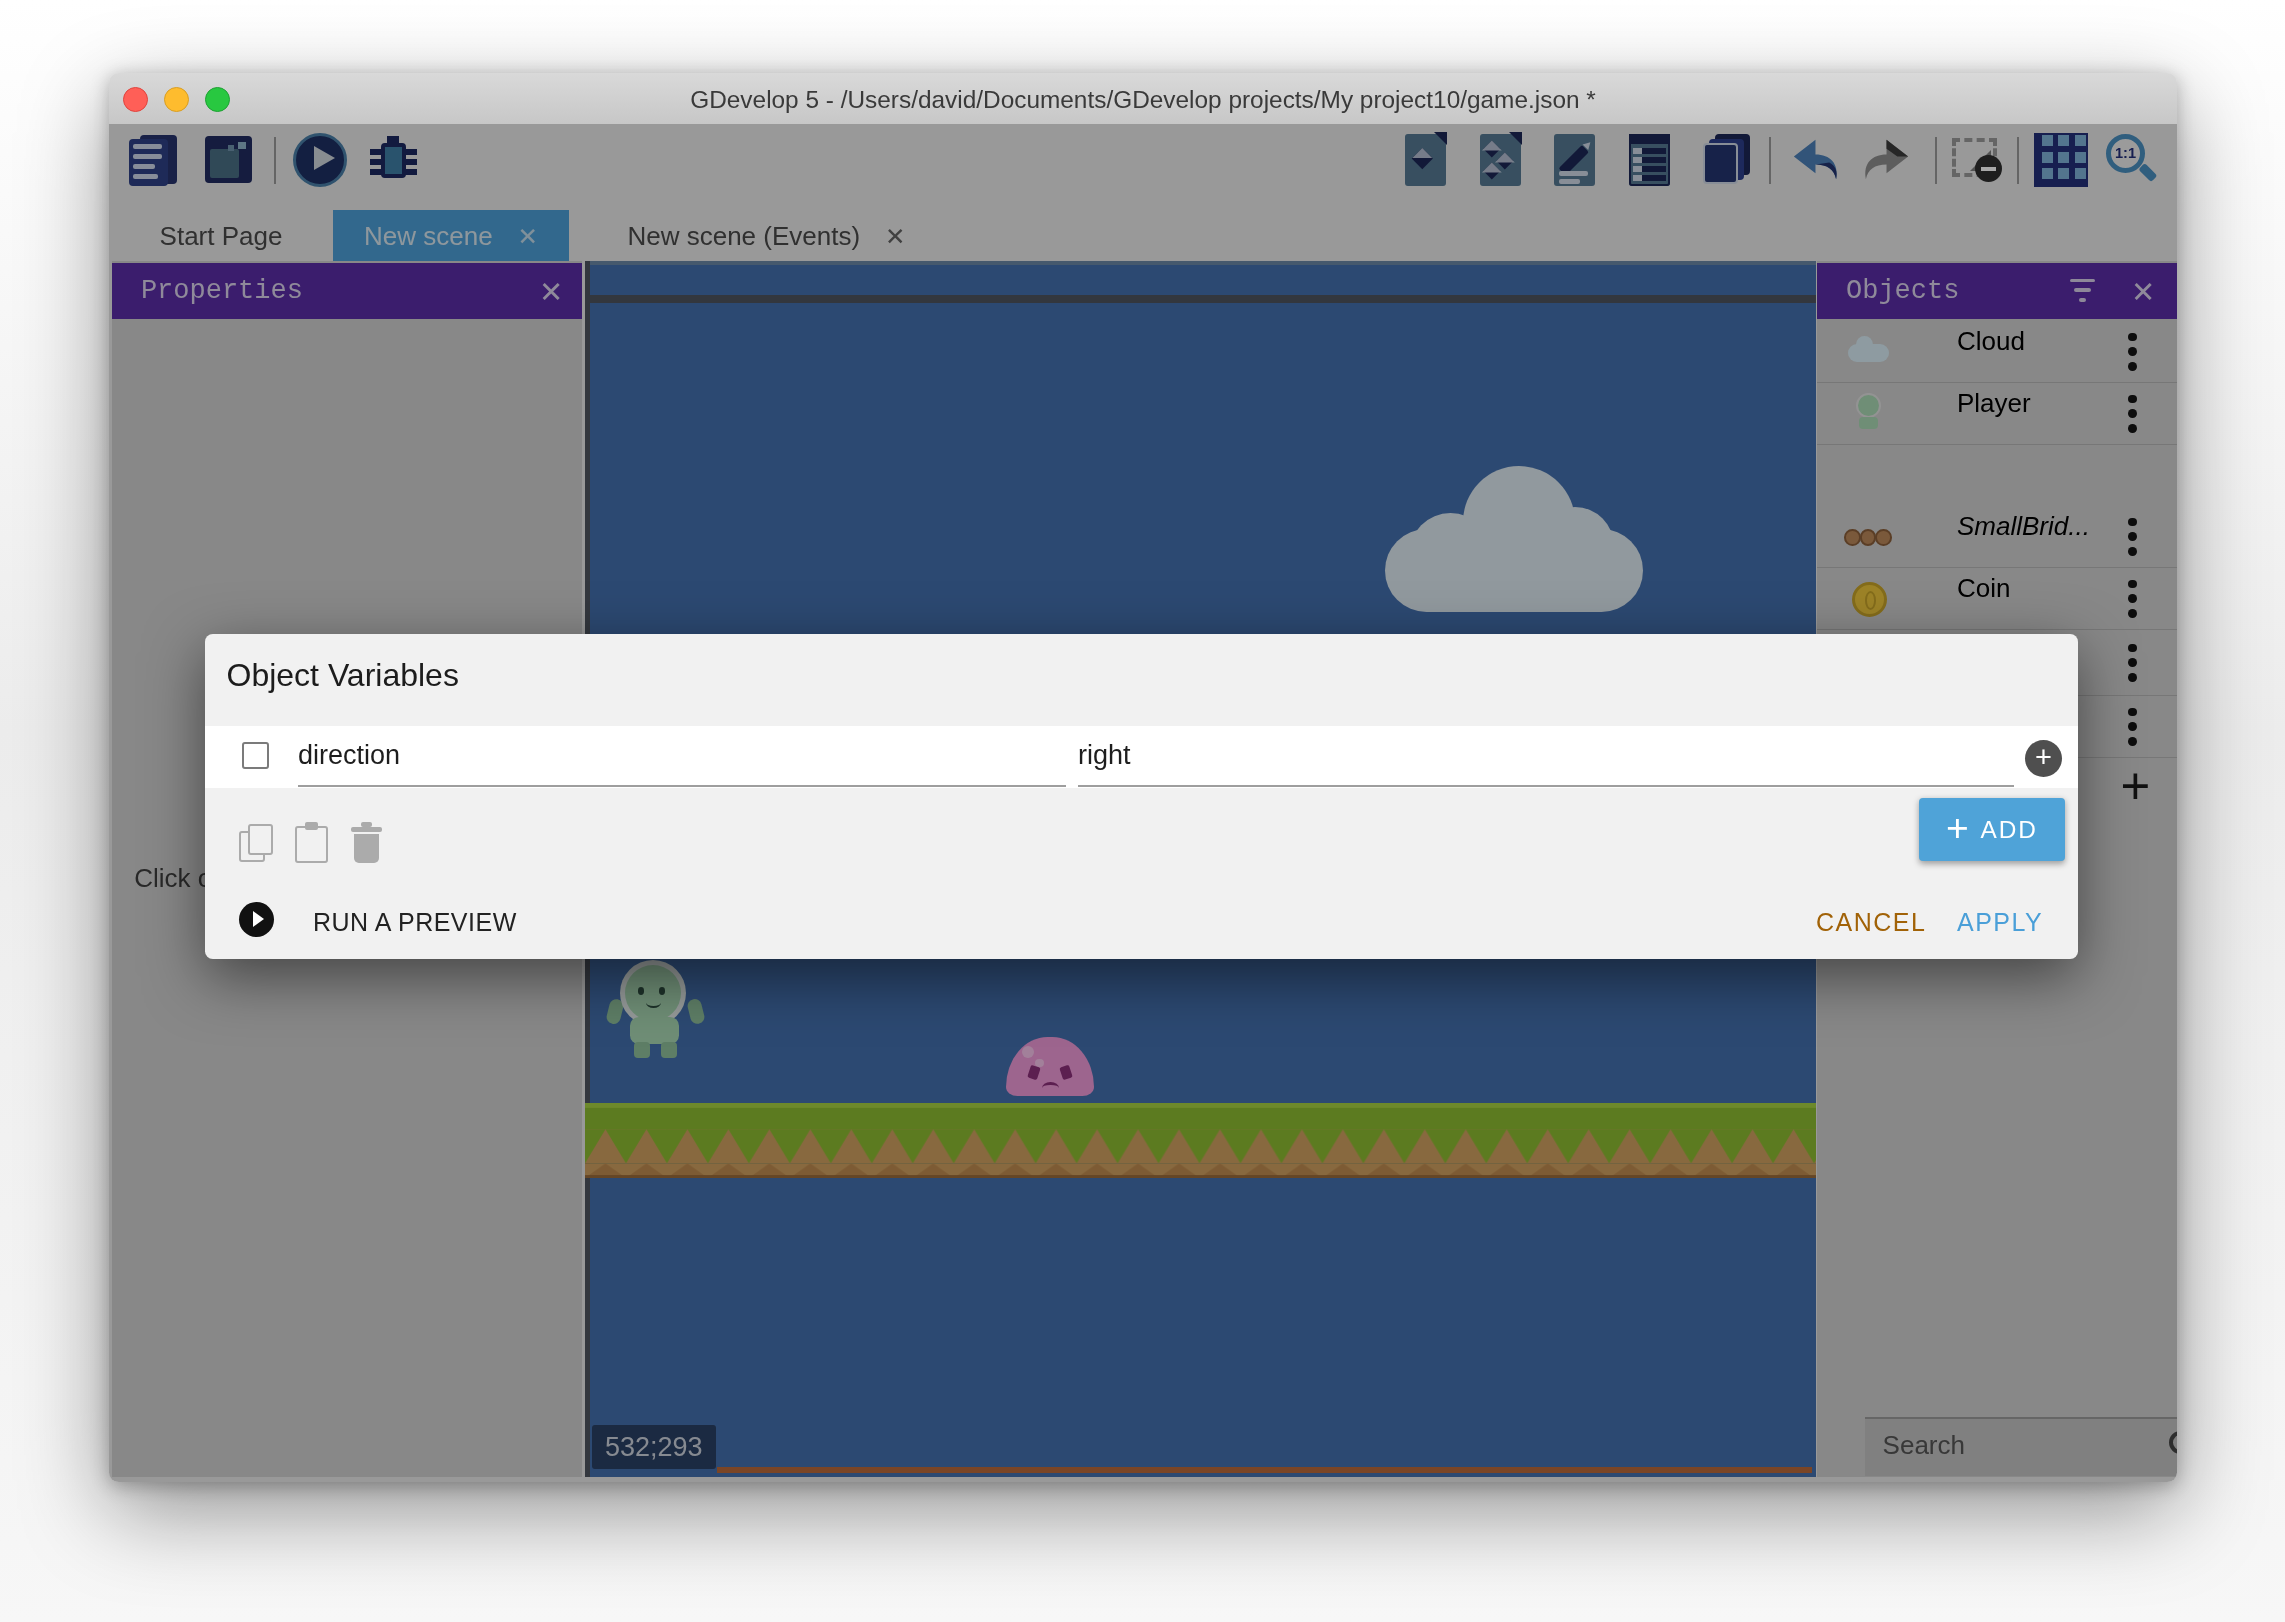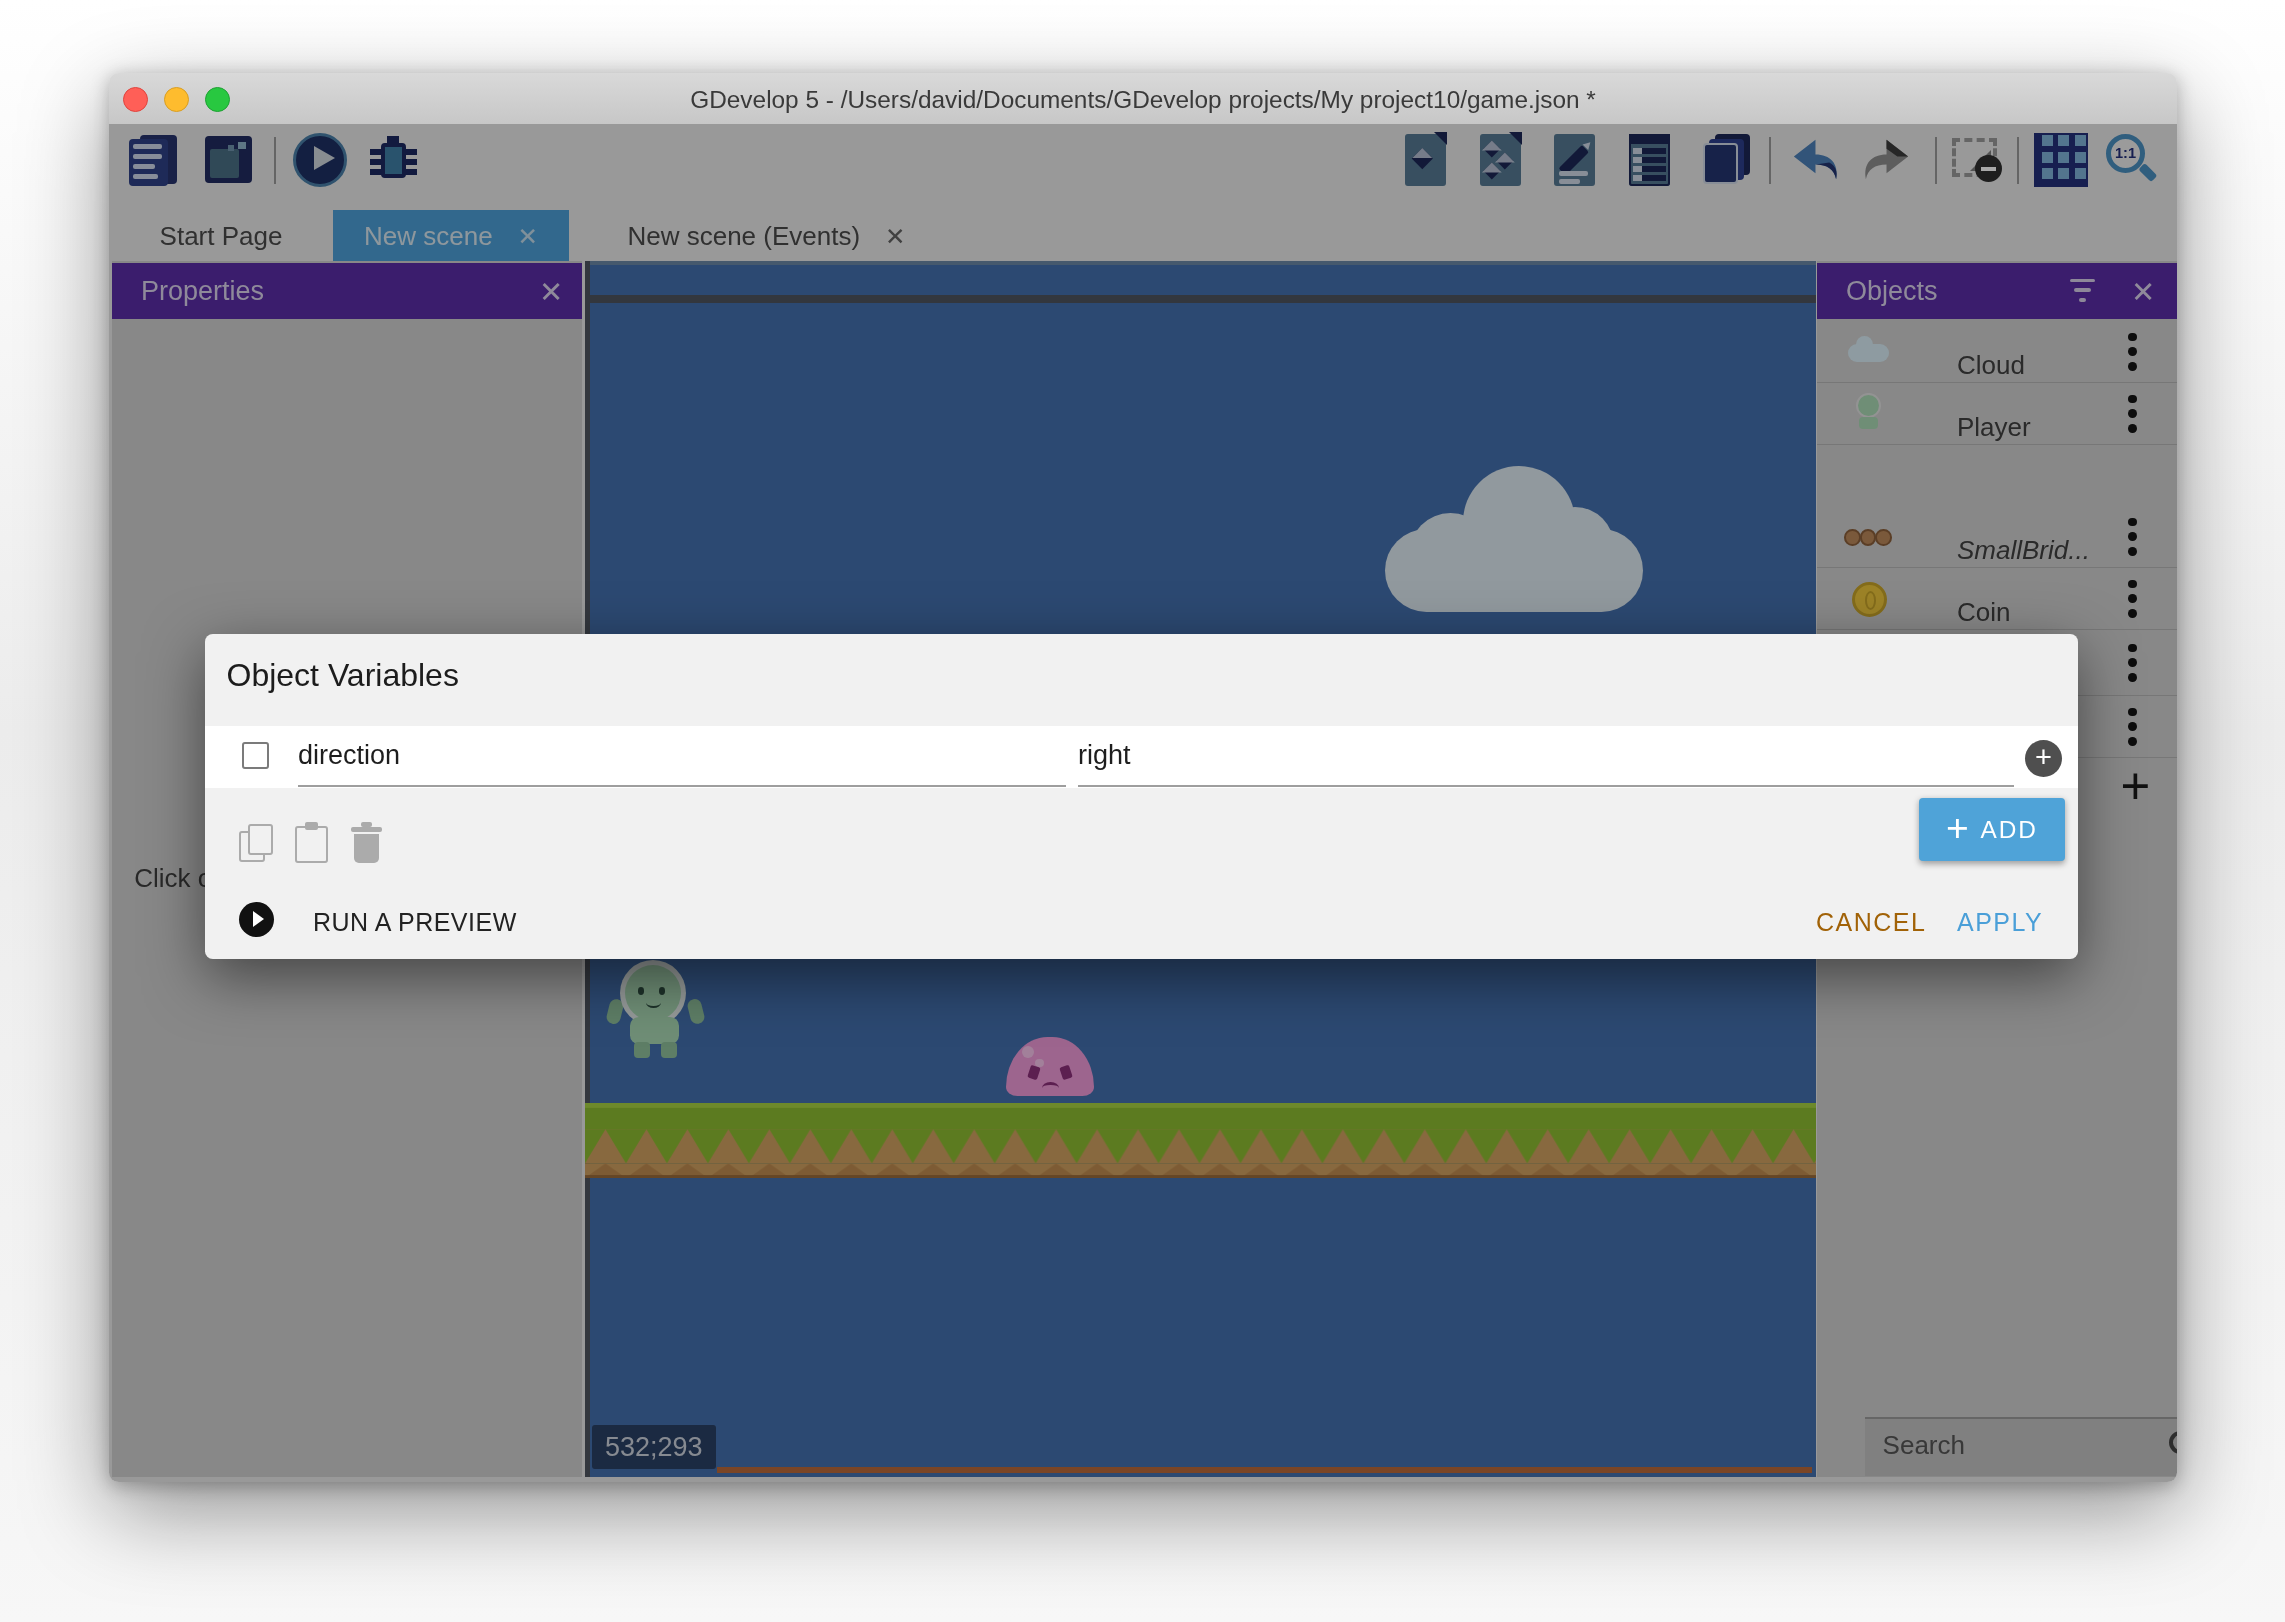--- a/index.html
+++ b/index.html
@@ -54,27 +54,27 @@
   .maskic .fold2{position:absolute;right:2px;bottom:2px;border-left:21.5px solid transparent;border-bottom:21.5px solid #7e7e7e;}
   .badge{position:absolute;left:25px;top:23.4px;width:27px;height:27px;background:#2e2e2e;border-radius:50%;}
   .badge i{position:absolute;left:5.9px;top:11.7px;width:15.6px;height:3.9px;background:#fff;}
   
   #tabbar{position:absolute;left:0;top:137px;width:100%;height:52px;background:#E8E8E8;display:flex;}
   .tab{height:100%;display:flex;align-items:center;justify-content:center;font-size:26px;color:#4a4a4a;gap:25px;margin-left:24px;}
   .tab.active{background:#4D9FD6;color:#d8e6ee;}
   .tab .x{font-size:24.4px;color:inherit;opacity:.85;}
   
   .panel-header{position:absolute;left:0;top:2px;width:100%;height:56px;background:#5A2CA6;color:#d9d2ea;}
-  .panel-title{position:absolute;left:29px;top:12.7px;font-size:27px;}
+  .panel-title{position:absolute;left:29px;top:12.7px;font-size:27px;font-family:Liberation Mono, monospace;}
   .ph-x{position:absolute;top:11.7px;font-size:29px;color:#d9d2ea;}
   #props{position:absolute;left:2.9px;top:188px;width:470px;height:1216px;background:#CFCFCF;}
   #props-hint{position:absolute;left:22.4px;top:602px;font-size:26px;color:#3f3f3f;white-space:nowrap;}
   #objects{position:absolute;left:1708px;top:188px;width:360px;height:1216px;background:#CFCFCF;}
   .orow{position:absolute;left:0;width:100%;height:61px;border-bottom:1px solid #b5b5b5;}
-  .orow .lbl{position:absolute;left:140px;top:29px;font-size:26px;color:#404040;}
+  .orow .lbl{position:absolute;left:140px;top:5px;font-size:26px;color:#000000;}
   .kebab{position:absolute;left:310px;top:11.7px;width:11.7px;height:39px;display:flex;flex-direction:column;gap:5.9px;align-items:center;}
   .kebab i{width:8.8px;height:8.8px;border-radius:50%;background:#151515;}
   .oicon{position:absolute;left:27px;top:7.8px;width:49px;height:47px;}
   #obj-search{position:absolute;left:0;top:1156px;width:360px;height:59px;background:#C2C2C2;border-top:2px solid #9b9b9b;box-sizing:border-box;margin-left:48px;}
   #obj-search input{position:absolute;left:15.6px;top:9.8px;width:273px;background:transparent;border:none;outline:none;font-size:26px;color:#333;font-family:"Liberation Sans",sans-serif;}
   #obj-search input::placeholder{color:#555;}
   .search-glass{position:absolute;right:33px;top:11.7px;width:23.4px;height:23.4px;border:4.9px solid #474747;border-radius:50%;box-sizing:border-box;}
   .search-glass:after{content:"";position:absolute;left:15.6px;top:16.6px;width:13.7px;height:5.9px;background:#474747;transform:rotate(45deg);}
   .filtric{position:absolute;left:252px;top:15.6px;width:27px;height:25px;display:flex;flex-direction:column;gap:5.9px;align-items:center;}
   .filtric i{height:3.9px;background:#d6cfe8;border-radius:2px;}

